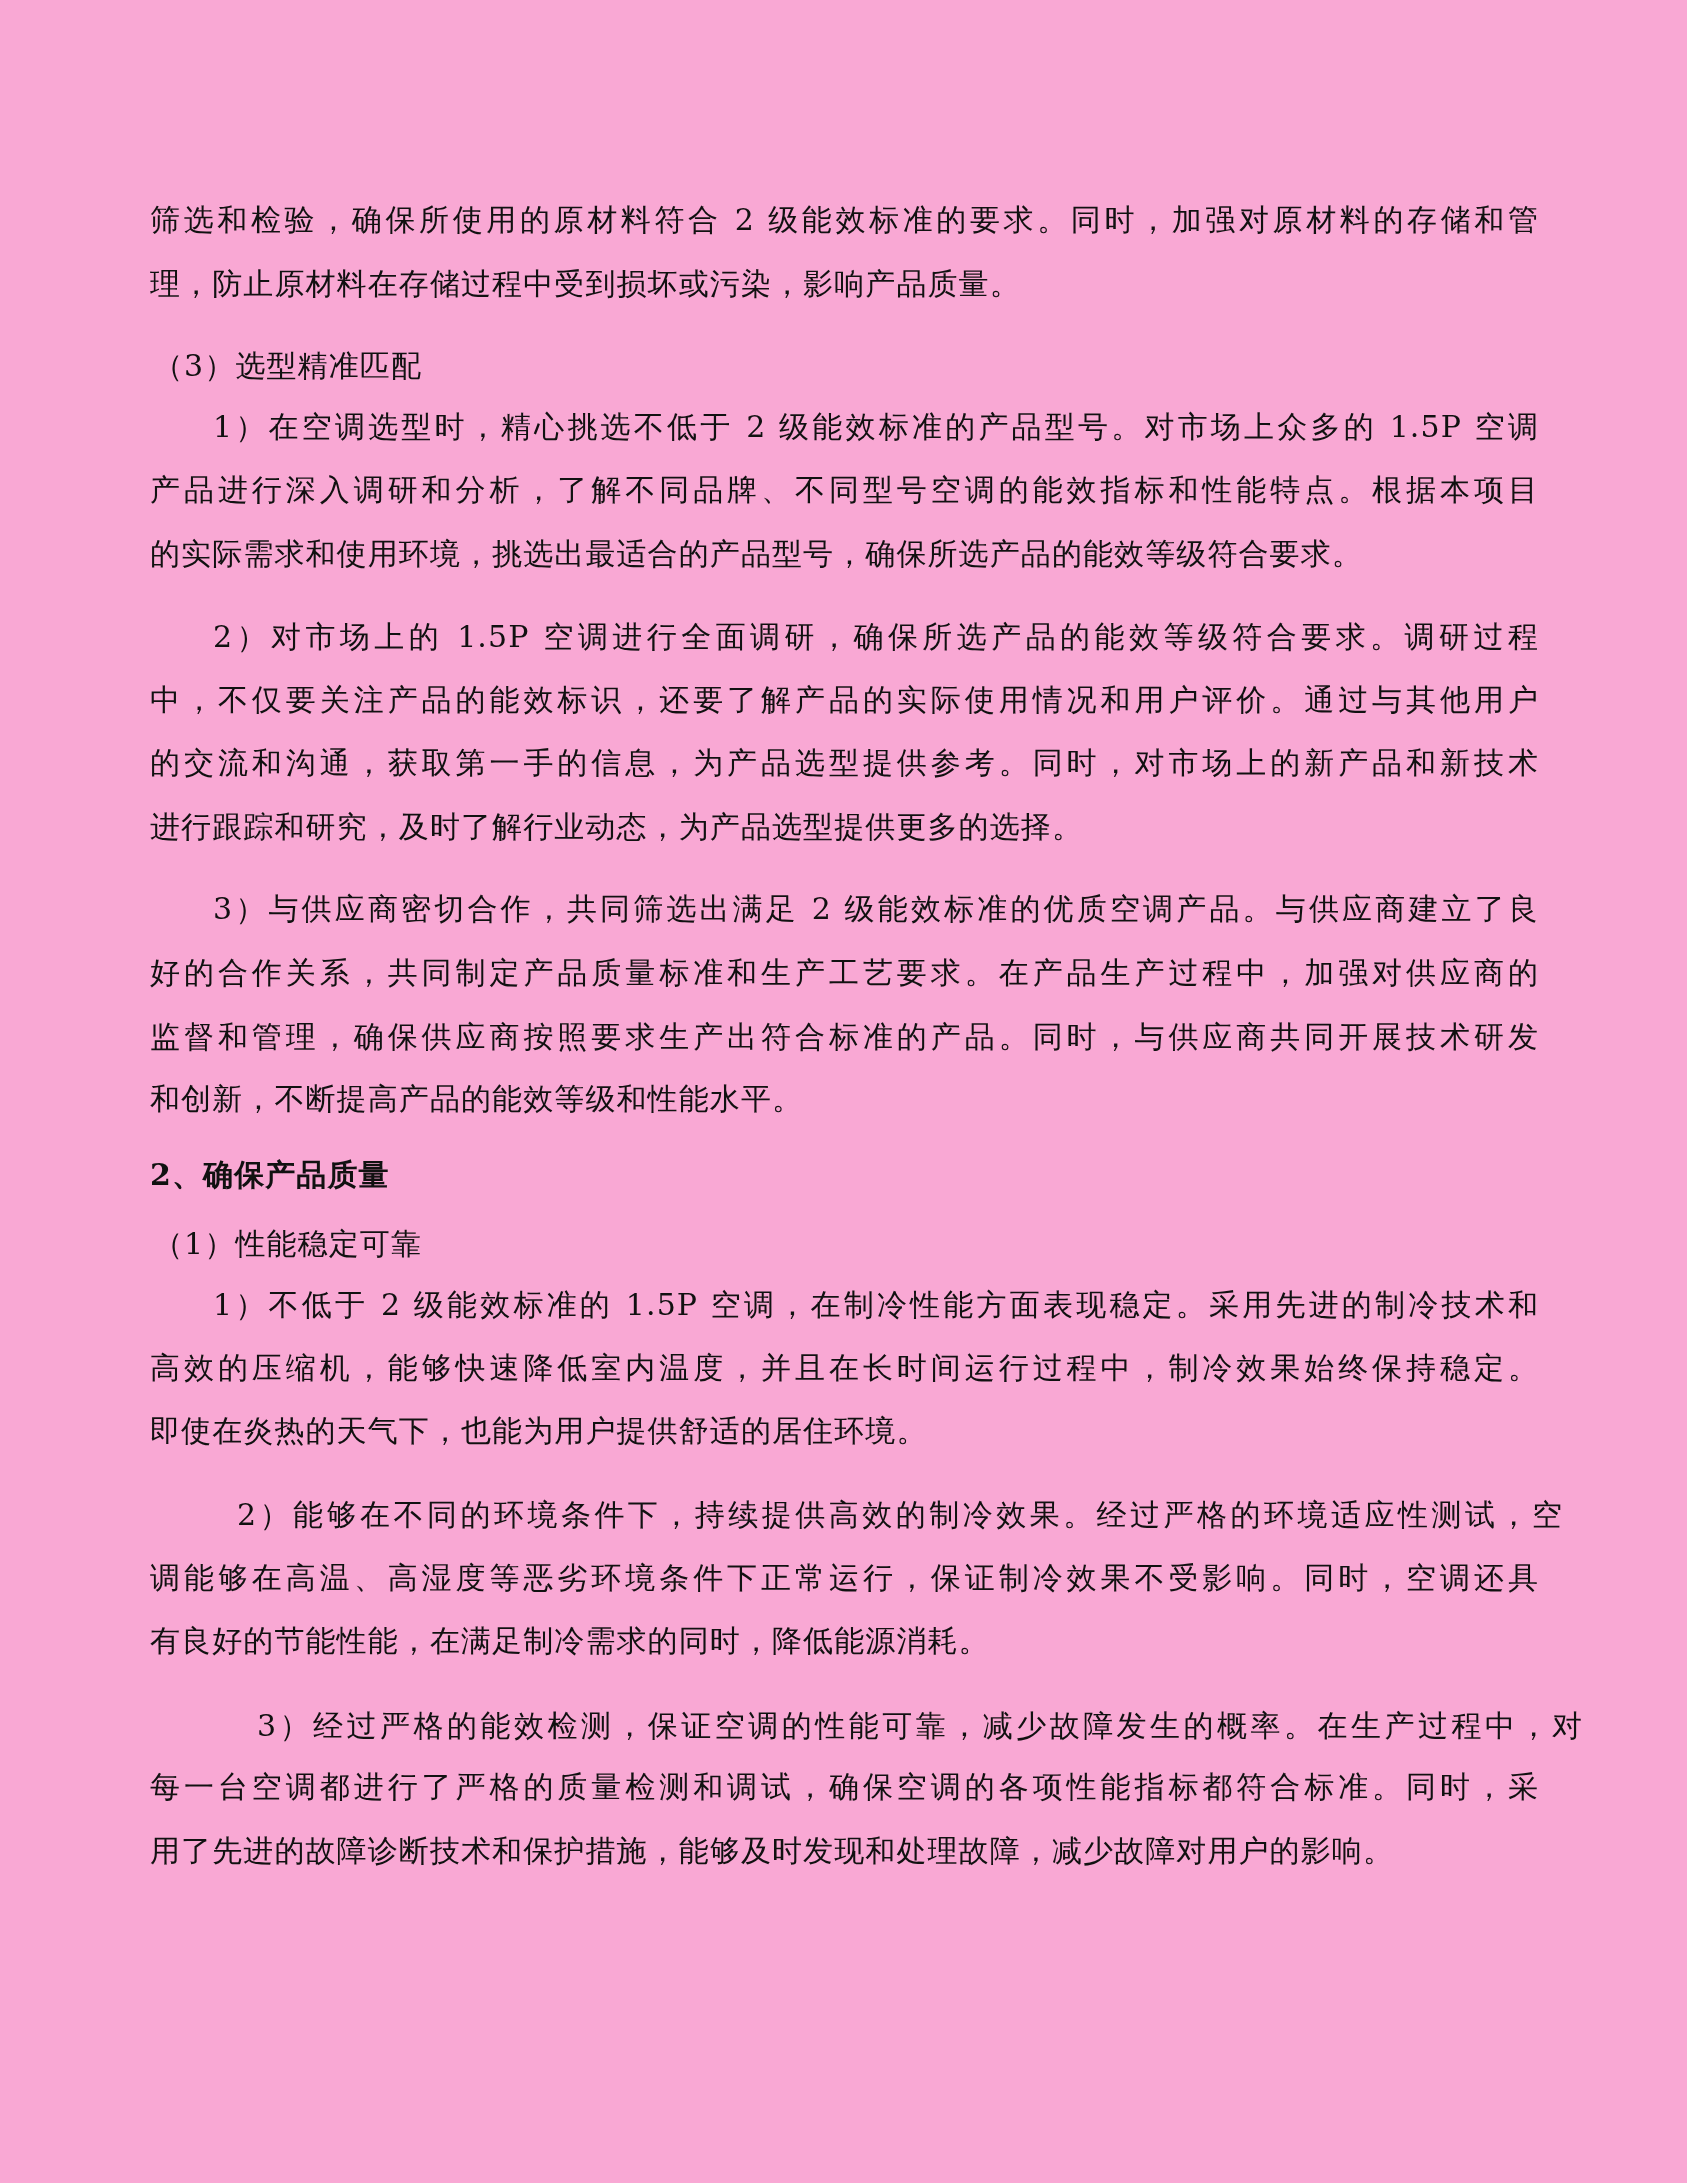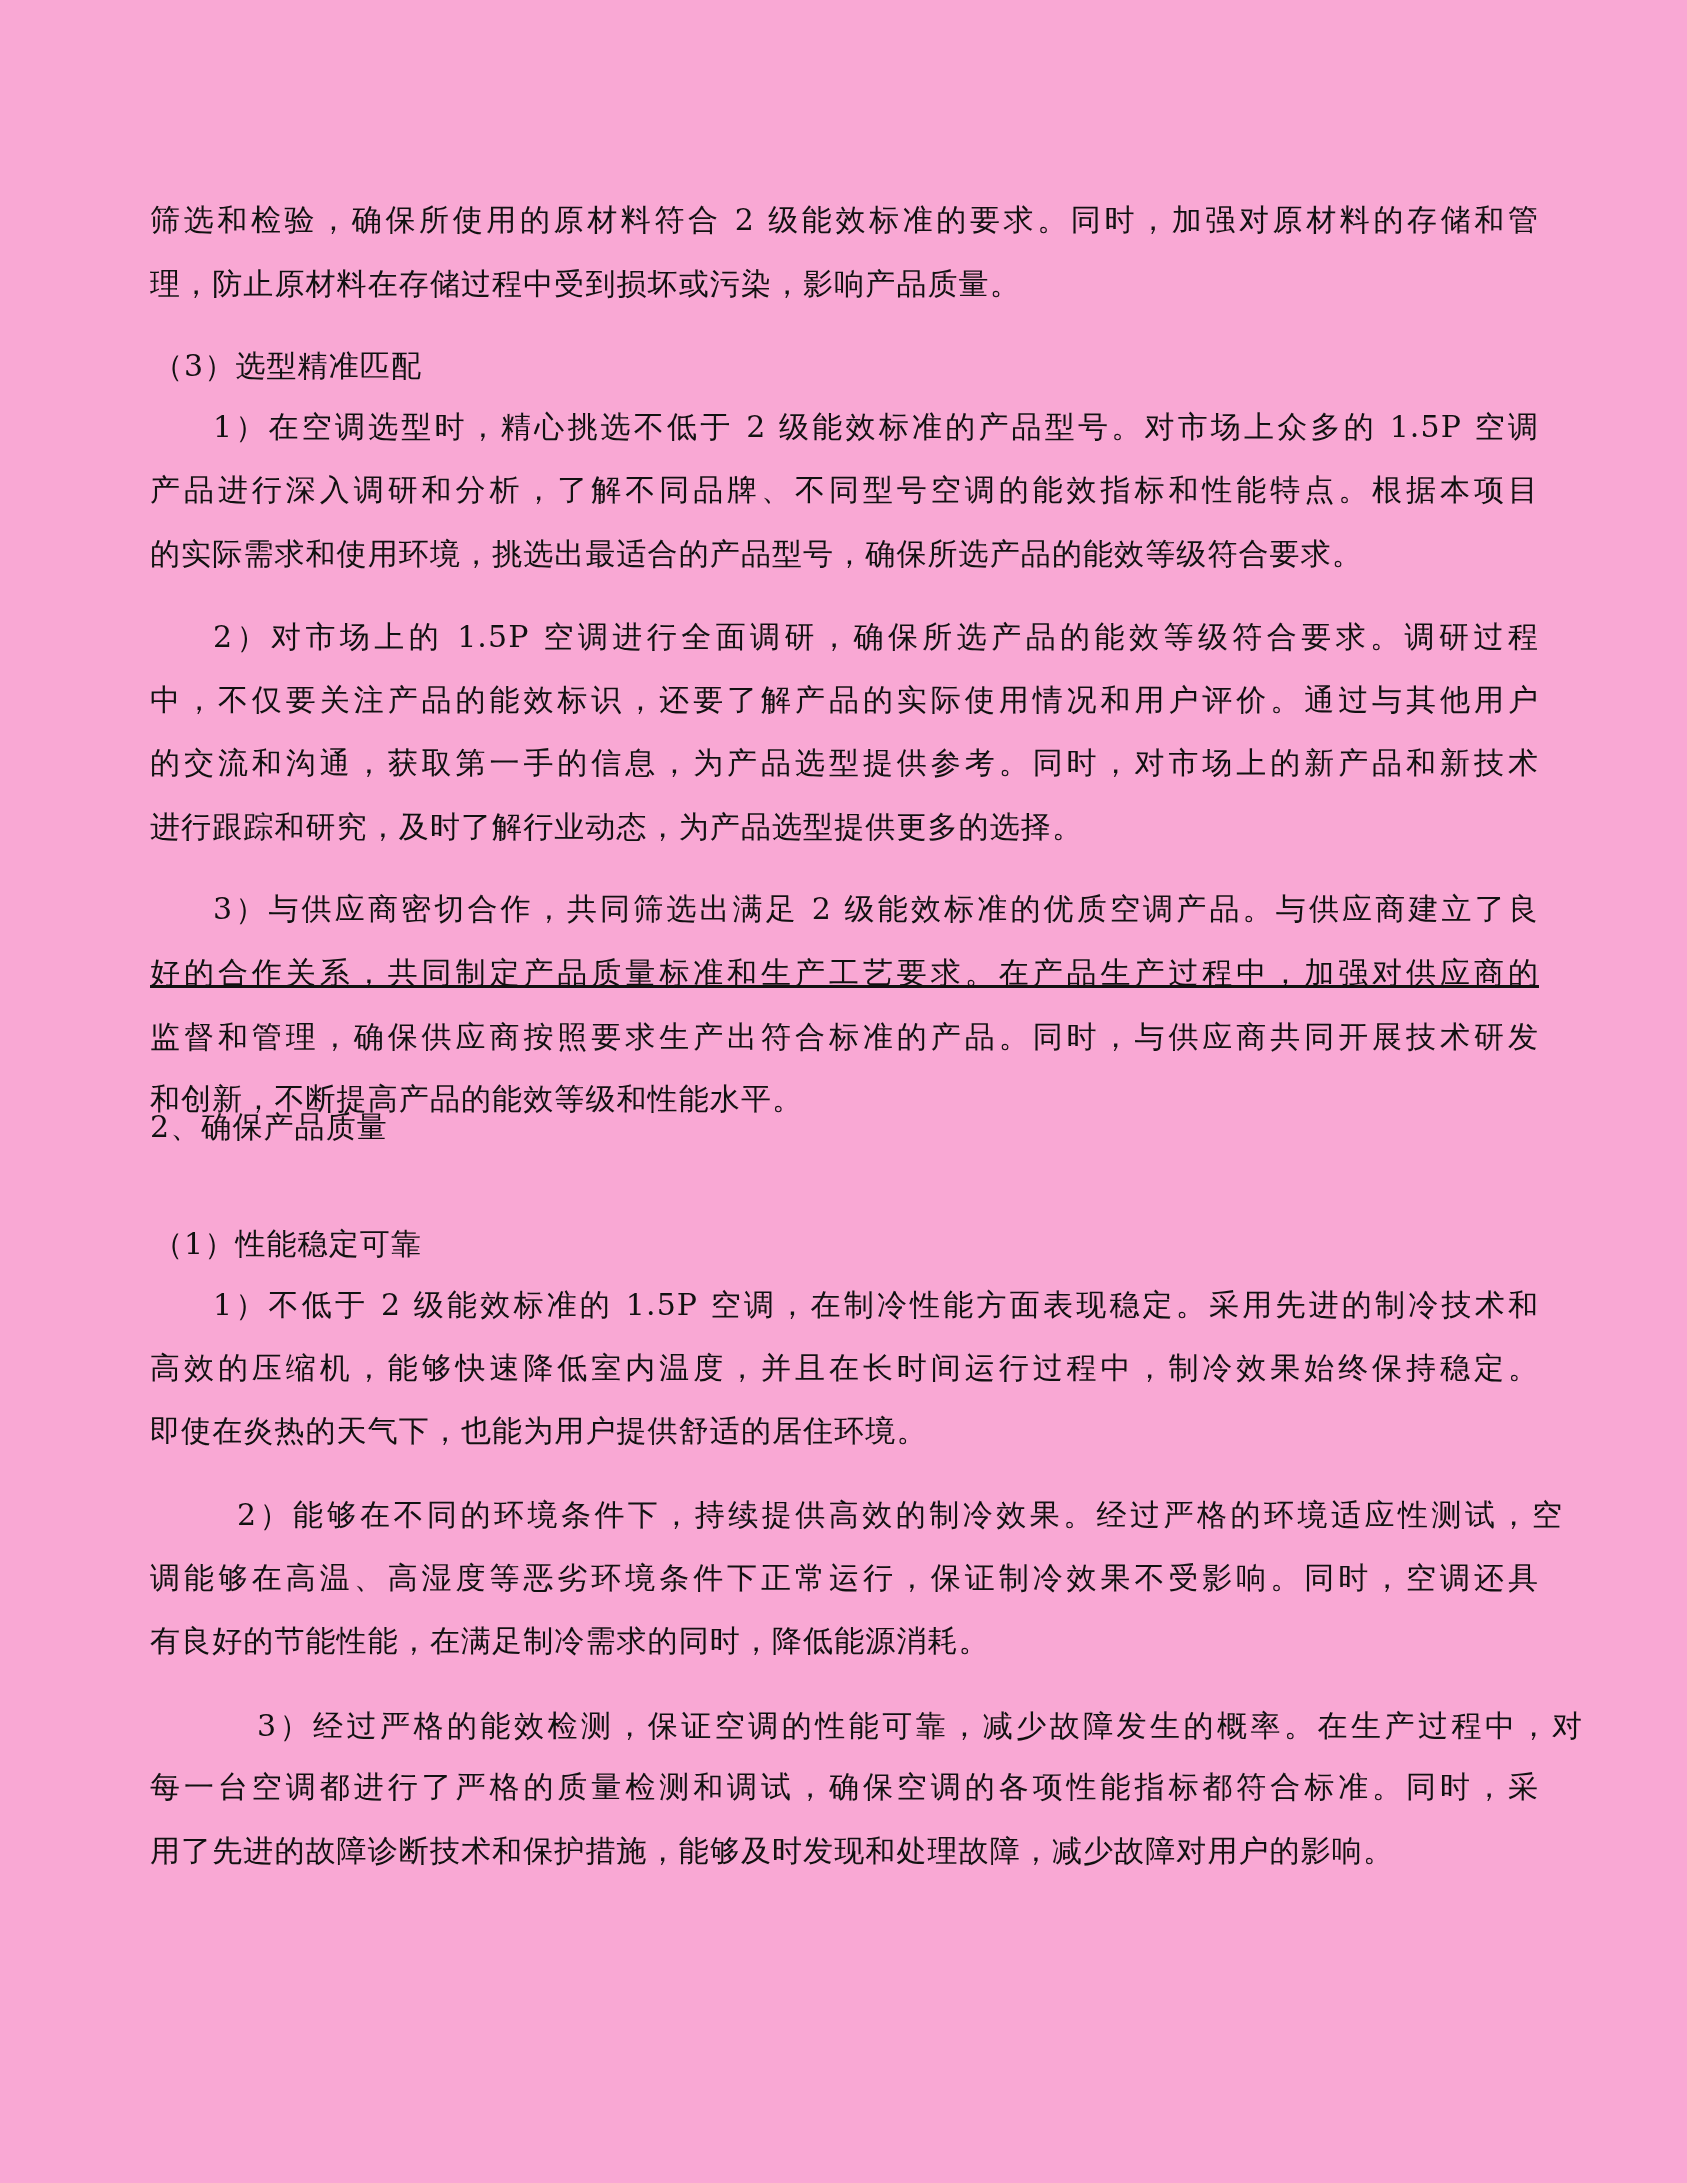--- a/index.html
+++ b/index.html
@@ -40,26 +40,26 @@
 
   <div>
     <div class="line indent" style="top:620px;">2）对市场上的 1.5P 空调进行全面调研，确保所选产品的能效等级符合要求。调研过程</div>
     <div class="line" style="top:683px;">中，不仅要关注产品的能效标识，还要了解产品的实际使用情况和用户评价。通过与其他用户</div>
     <div class="line" style="top:746px;">的交流和沟通，获取第一手的信息，为产品选型提供参考。同时，对市场上的新产品和新技术</div>
     <div class="line last" style="top:810px;">进行跟踪和研究，及时了解行业动态，为产品选型提供更多的选择。</div>
   </div>
 
   <div>
     <div class="line indent" style="top:892px;">3）与供应商密切合作，共同筛选出满足 2 级能效标准的优质空调产品。与供应商建立了良</div>
-    <div class="line" style="top:956px;text-decoration:underline;">好的合作关系，共同制定产品质量标准和生产工艺要求。在产品生产过程中，加强对供应商的</div>
+    <div class="line" style="top:956px;">好的合作关系，共同制定产品质量标准和生产工艺要求。在产品生产过程中，加强对供应商的</div>
     <div class="line" style="top:1020px;">监督和管理，确保供应商按照要求生产出符合标准的产品。同时，与供应商共同开展技术研发</div>
     <div class="line last" style="top:1082px;">和创新，不断提高产品的能效等级和性能水平。</div>
   </div>
 
-  <div class="heading" style="top:1110px;">2、确保产品质量</div>
+  <div class="heading" style="top:1158px;font-weight:bold;">2、确保产品质量</div>
 
   <div class="heading paren" style="top:1227px;">（1）性能稳定可靠</div>
 
   <div>
     <div class="line indent" style="top:1288px;">1）不低于 2 级能效标准的 1.5P 空调，在制冷性能方面表现稳定。采用先进的制冷技术和</div>
     <div class="line" style="top:1351px;">高效的压缩机，能够快速降低室内温度，并且在长时间运行过程中，制冷效果始终保持稳定。</div>
     <div class="line last" style="top:1414px;">即使在炎热的天气下，也能为用户提供舒适的居住环境。</div>
   </div>
 
   <div>

